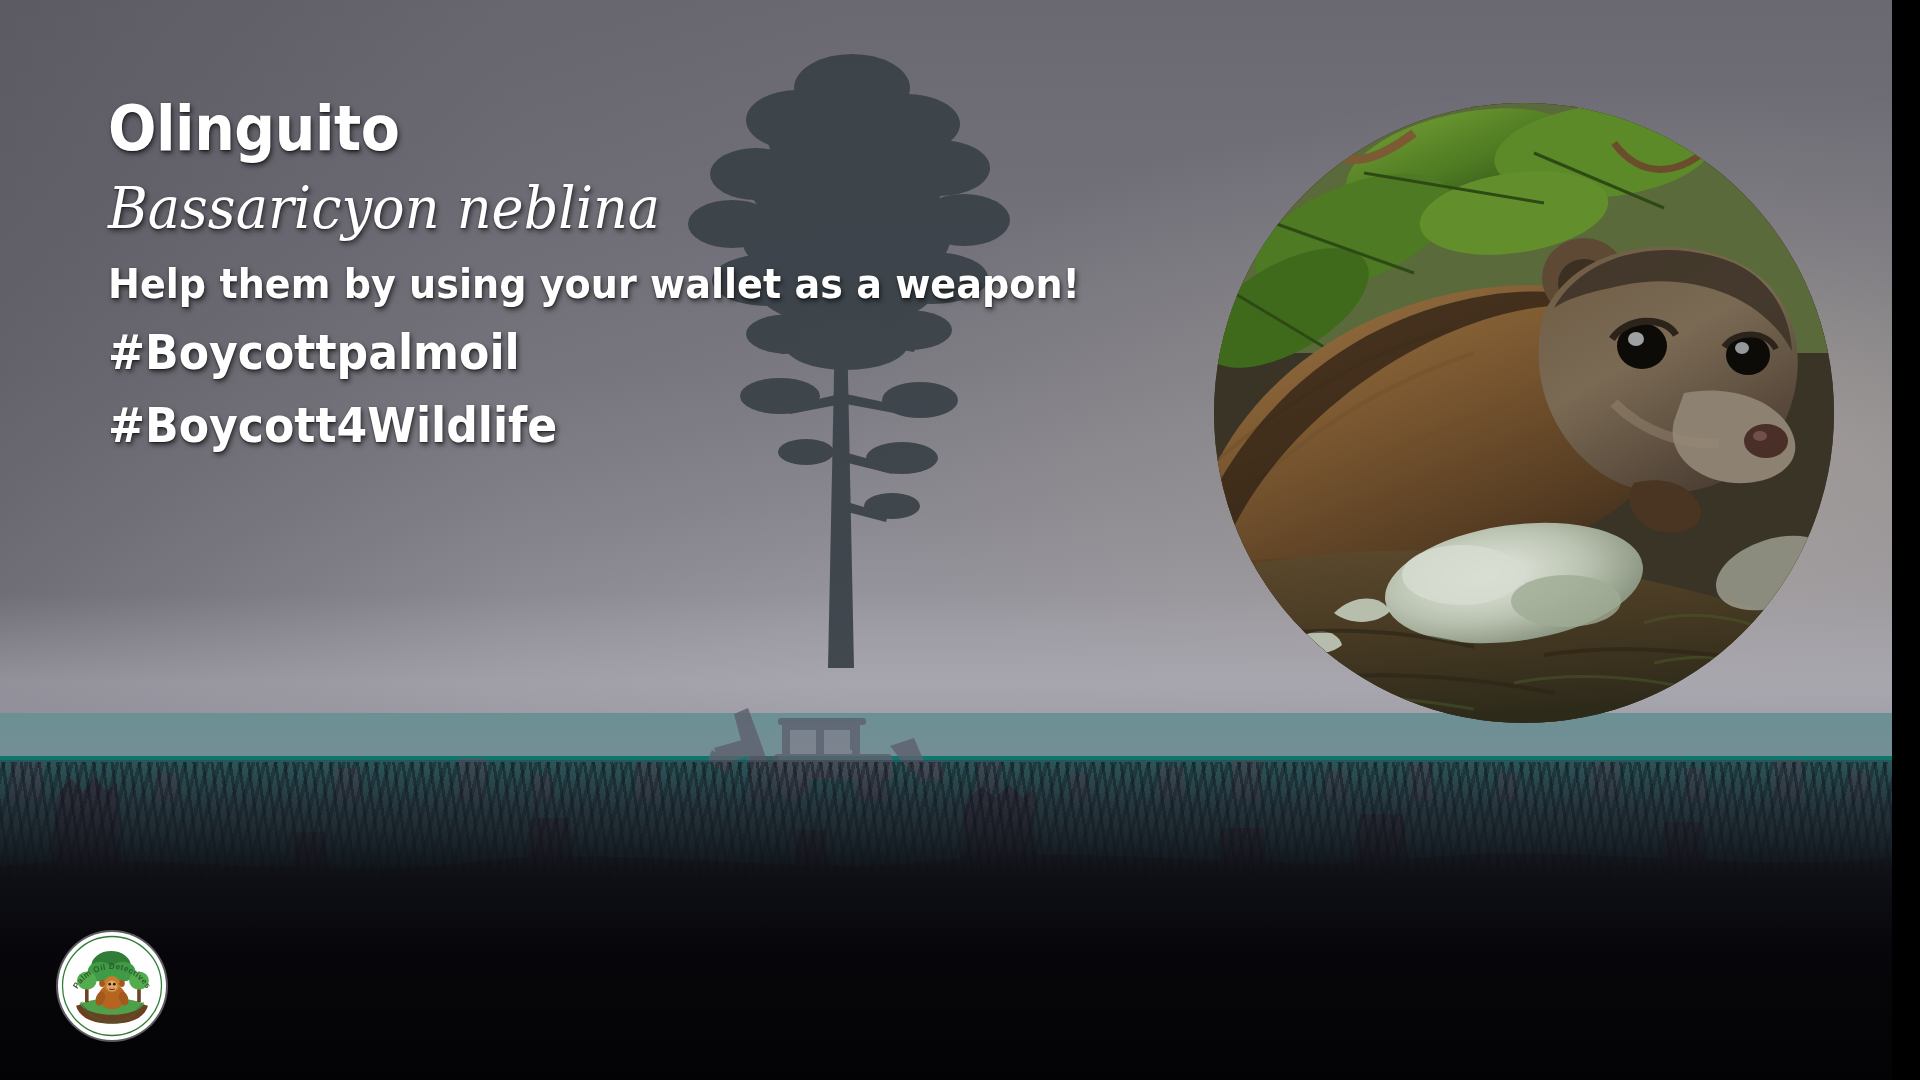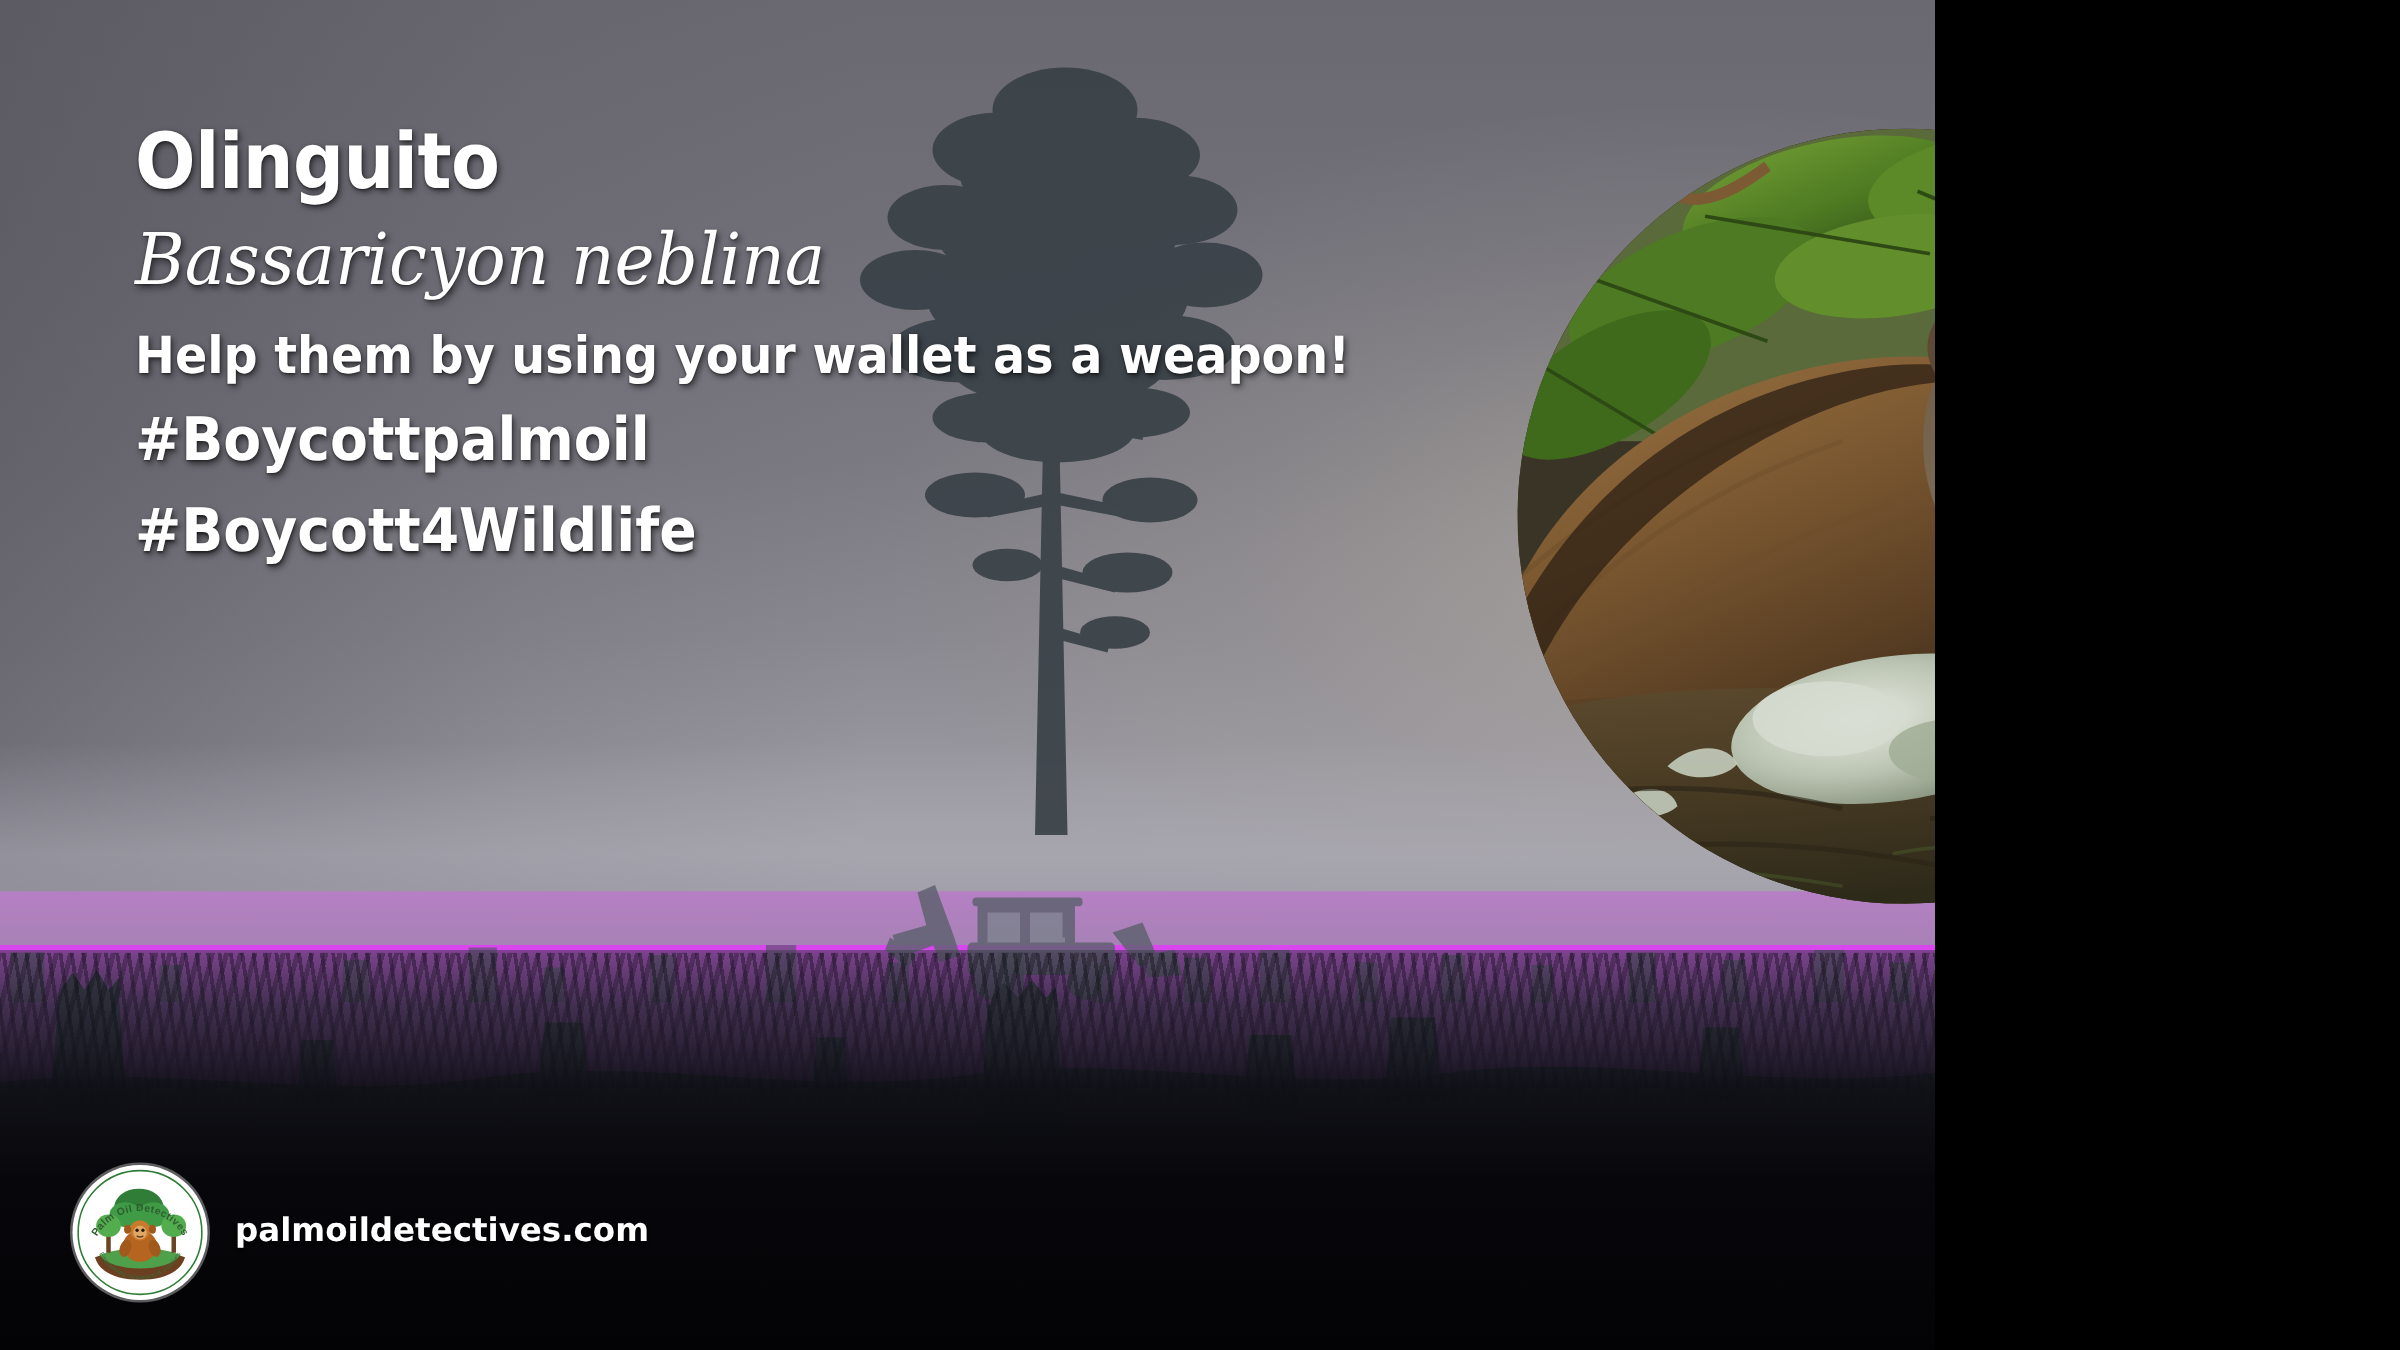--- a/index.html
+++ b/index.html
@@ -2,25 +2,25 @@
 <html><head>
 <meta charset="utf-8">
 <style>
   html, body {
     margin: 0;
     padding: 0;
     background: #000;
   }
   #stage {
     position: relative;
-    width: 1548px;
+    width: 1892px;
     height: 1080px;
     overflow: hidden;
     font-family: "Liberation Sans", sans-serif;
-    background: #d946ef;
+    background: #0f766e;
   }
 
   
   .sky {
     position: absolute;
     inset: 0 0 34% 0;
     background:
       radial-gradient(ellipse 60% 70% at 88% 62%, rgba(212,200,178,0.42) 0%, rgba(190,182,170,0.18) 40%, rgba(0,0,0,0) 72%),
       linear-gradient(180deg, #6a6971 0%, #717079 28%, #7b7a82 52%, #8a8890 72%, #9a98a0 88%, #a3a1a8 100%);
   }
@@ -498,17 +498,16 @@
 
         <text font-family="'Liberation Sans', sans-serif" font-size="9.2" font-weight="700" fill="#2f5d2f" letter-spacing="0.4">
           <textPath href="#arcTop" startOffset="50%" text-anchor="middle">Palm Oil Detectives</textPath>
         </text>
         <text font-family="'Liberation Sans', sans-serif" font-size="5.6" font-weight="400" fill="#3a6b3a">
           <textPath href="#arcBot" startOffset="50%" text-anchor="middle">Empowering consumers &amp; creatives</textPath>
         </text>
       </svg>
     </div>
     <div class="footer-text">
-      <div class="footer-line">palmoildetectives.com</div>
     </div>
   </div>
 
 </div>
 
 </body></html>

